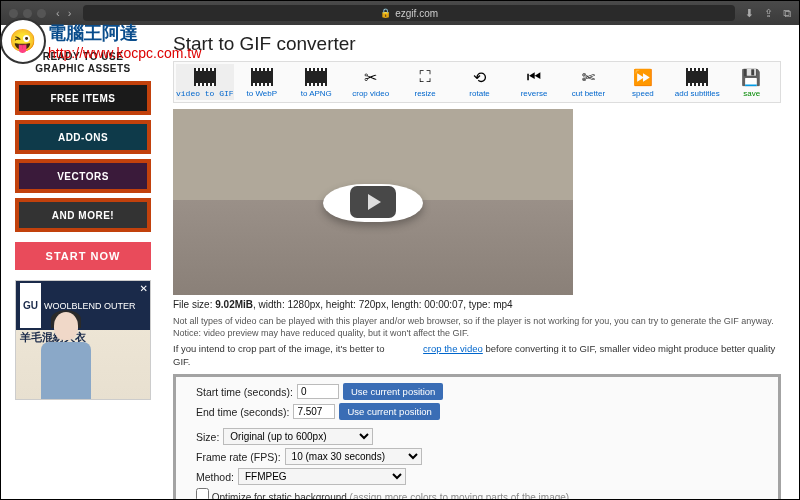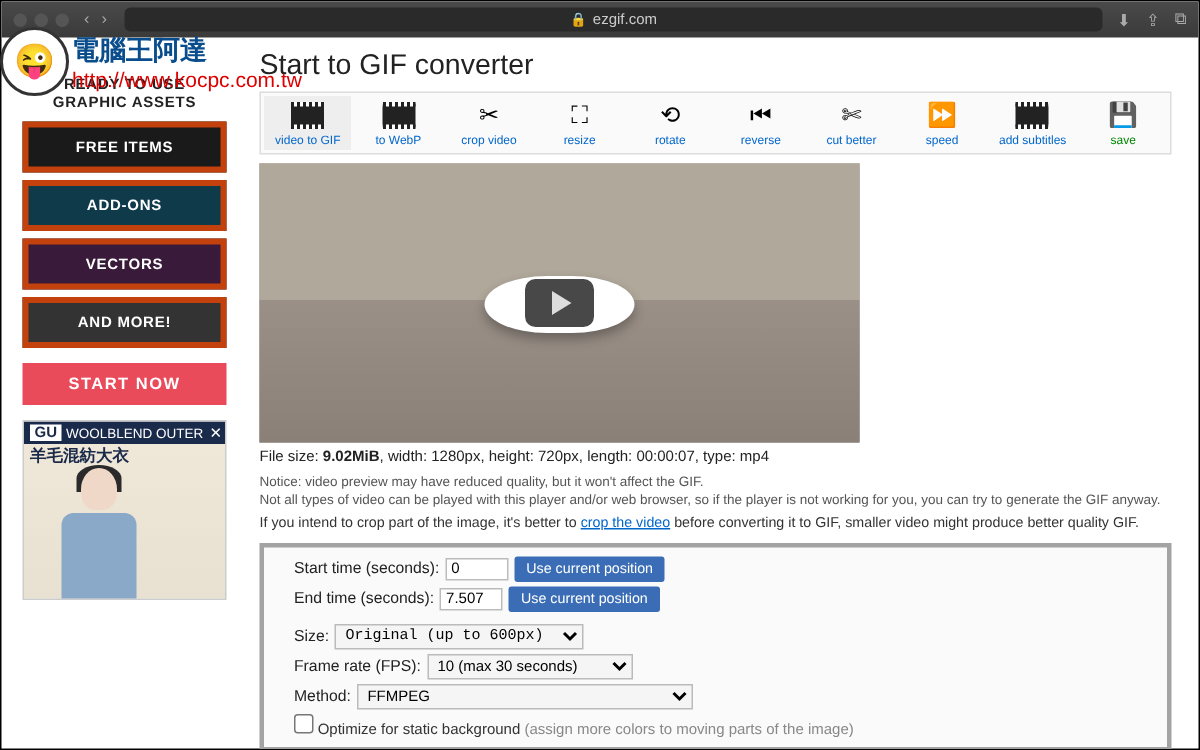--- a/index.html
+++ b/index.html
@@ -20,57 +20,57 @@
 .sidebar { width: 164px; padding: 6px 14px; }
 .sb-head { text-align: center; font-weight: bold; font-size: 10px; letter-spacing: 0.5px; margin: 20px 0 6px; color: #222; line-height: 1.2; }
 .sb-btn { height: 34px; background: #1a1a1a; color: #fff; display: flex; align-items: center; justify-content: center; font-weight: bold; font-size: 10px; letter-spacing: 0.5px; margin-bottom: 5px; border: 4px solid #c2410c; }
 .sb-btn.addons { background: #0e3a4a; }
 .sb-btn.tpl { background: #0a3a2a; }
 .sb-btn.vec { background: #3a1a3a; }
 .sb-btn.more { background: #333; }
 .start-now { background: #e94b5b; color: #fff; text-align: center; padding: 8px; font-weight: bold; font-size: 11px; letter-spacing: 1px; margin-top: 10px; }
 .ad { margin-top: 10px; border: 1px solid #ccc; height: 120px; background: linear-gradient(#f0e8d8,#e8e0d0); position: relative; overflow: hidden; }
 .ad-top { background: #1a2a4a; color: #fff; font-size: 9px; padding: 2px 4px; display: flex; align-items: center; }
-.ad-gu { background: #fff; color: #1a2a4a; font-weight: bold; padding: 0 3px; margin-right: 3px; font-size: 10px; }
+.ad-gu { background: #fff; color: #1a2a4a; font-weight: bold; padding: 17px 3px; margin-right: 3px; font-size: 10px; }
 .ad-close { position: absolute; top: 2px; right: 2px; color: #fff; font-size: 10px; }
 .ad-person { position: absolute; bottom: 0; left: 20px; width: 60px; height: 85px; }
 .ad-head { width: 24px; height: 28px; background: #f0d8c8; border-radius: 50% 50% 40% 40%; margin: 0 auto; }
 .ad-hair { width: 30px; height: 18px; background: #2a2a2a; border-radius: 50% 50% 0 0; margin: -4px auto -16px; }
 .ad-body { width: 50px; height: 58px; background: #8aa8c8; border-radius: 8px 8px 0 0; margin: 2px auto 0; }
 .main { flex: 1; padding: 8px 18px 0 8px; overflow: hidden; }
 h1 { font-size: 19px; font-weight: normal; color: #222; margin-bottom: 6px; }
 .toolbar { display: flex; gap: 2px; border: 1px solid #ddd; padding: 2px; background: #fafafa; }
 .tb-item { flex: 1; text-align: center; padding: 2px 0; cursor: pointer; }
-.tb-item.active { background: #eee; }
+.tb-item.active { background: #eee; font-family: Liberation Mono, monospace; }
 .tb-ico { width: 24px; height: 22px; margin: 0 auto 1px; display: flex; align-items: center; justify-content: center; font-size: 16px; }
 .film { width: 22px; height: 18px; background: #222; border-radius: 2px; position: relative; }
 .film::before, .film::after { content: ''; position: absolute; left: 0; right: 0; height: 3px; background: repeating-linear-gradient(90deg,#222 0 2px,#fff 2px 4px); }
 .film::before { top: 0; } .film::after { bottom: 0; }
 .tb-lbl { font-size: 8px; color: #06c; white-space: nowrap; }
 .tb-item.save .tb-lbl { color: #080; }
 .video-box { width: 400px; height: 186px; background: #7a7268; margin: 6px 0 4px; position: relative; display: flex; align-items: center; justify-content: center; }
 .video-surface { position: absolute; bottom: 0; left: 0; right: 0; height: 95px; background: linear-gradient(#9a9088,#8a8078); }
 .video-wall { position: absolute; top: 0; left: 0; right: 0; height: 91px; background: #b0a89a; }
 .device { position: absolute; width: 100px; height: 38px; background: #fff; border-radius: 50%/60%; top: 75px; left: 150px; box-shadow: 0 4px 8px rgba(0,0,0,0.3); }
 .play-btn { position: relative; width: 46px; height: 32px; background: rgba(40,40,40,0.85); border-radius: 7px; display: flex; align-items: center; justify-content: center; z-index: 2; }
 .play-tri { width: 0; height: 0; border-left: 13px solid #ddd; border-top: 8px solid transparent; border-bottom: 8px solid transparent; margin-left: 3px; }
 .file-info { font-size: 10px; color: #222; margin-bottom: 6px; }
 .file-info b { font-weight: bold; }
 .notice { font-size: 9px; color: #555; line-height: 1.3; margin-bottom: 4px; }
 .tip { font-size: 9.5px; color: #333; line-height: 1.3; margin-bottom: 6px; }
-.tip a { color: #06c; }
+.tip a { color: #06c; margin-left: 36px; }
 .form-box { border: 3px solid #a3a3a3; background: #fafafa; padding: 6px 20px; }
 .form-row { display: flex; align-items: center; gap: 4px; margin-bottom: 3px; font-size: 10.5px; }
 .form-row label { color: #222; }
 .form-row input[type=text] { width: 42px; padding: 1px 3px; border: 1px solid #bbb; font-size: 10px; }
 .blue-btn { background: #3a6db5; color: #fff; border: none; padding: 3px 8px; font-size: 9.5px; border-radius: 2px; cursor: pointer; }
 select { border: 1px solid #bbb; font-size: 10px; padding: 1px 2px; background: #f5f5f5; }
-.sel-size { width: 166px; font-family: Liberation Mono, monospace; }
+.sel-size { width: 150px; }
 .sel-fps { width: 137px; }
-.sel-method { width: 224px; }
+.sel-method { width: 168px; }
 .gap { height: 5px; }
 .chk-row { font-size: 10px; color: #333; }
 .chk-row .hint { color: #888; }
 </style>
 </head>
 <body>
 
 <div class="browser-bar">
   <div class="traffic">
       <span></span>
@@ -144,20 +144,26 @@
           </div>
           <div class="tb-lbl">video to GIF</div>
         </div>
       <div class="tb-item">
           <div class="tb-ico">
             <div class="film"></div>
           </div>
           <div class="tb-lbl">to WebP</div>
         </div>
       <div class="tb-item">
+          <div class="tb-ico">
+            <div class="film"></div>
+          </div>
+          <div class="tb-lbl">to APNG</div>
+        </div>
+      <div class="tb-item">
           <div class="tb-ico">✂</div>
           <div class="tb-lbl">crop video</div>
         </div>
       <div class="tb-item">
           <div class="tb-ico">⛶</div>
           <div class="tb-lbl">resize</div>
         </div>
       <div class="tb-item">
           <div class="tb-ico">⟲</div>
           <div class="tb-lbl">rotate</div>
@@ -193,22 +199,22 @@
       <div class="play-btn">
           <div class="play-tri"></div>
         </div>
     </div>
 
     <div class="file-info">
       <span>File size: </span><b>9.02MiB</b><span>, width: 1280px, height: 720px, length: 00:00:07, type: mp4</span>
     </div>
 
     <div class="notice">
+      <div>Not all types of video can be played with this player and/or web browser, so if the player is not working for you, you can try to generate the GIF anyway.</div>
       <div>Notice: video preview may have reduced quality, but it won't affect the GIF.</div>
-      <div>Not all types of video can be played with this player and/or web browser, so if the player is not working for you, you can try to generate the GIF anyway.</div>
     </div>
     <div class="tip">
       <span>If you intend to crop part of the image, it's better to </span><a href="#">crop the video</a><span> before converting it to GIF, smaller video might produce better quality GIF.</span>
     </div>
 
     <div class="form-box">
       <div class="form-row">
         <label>Start time (seconds):</label>
         <input type="text" value="0" style="">
         <button class="blue-btn">Use current position</button>

